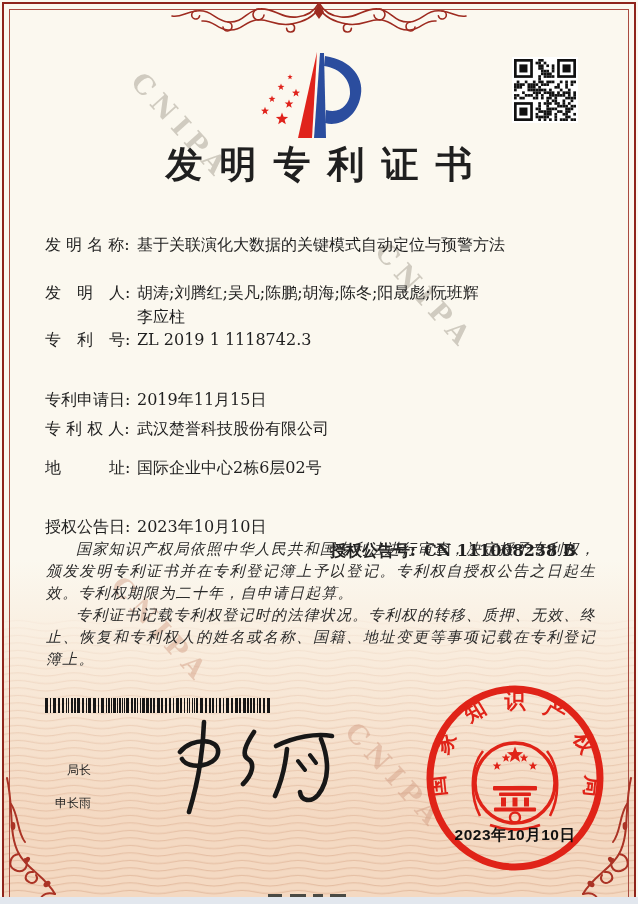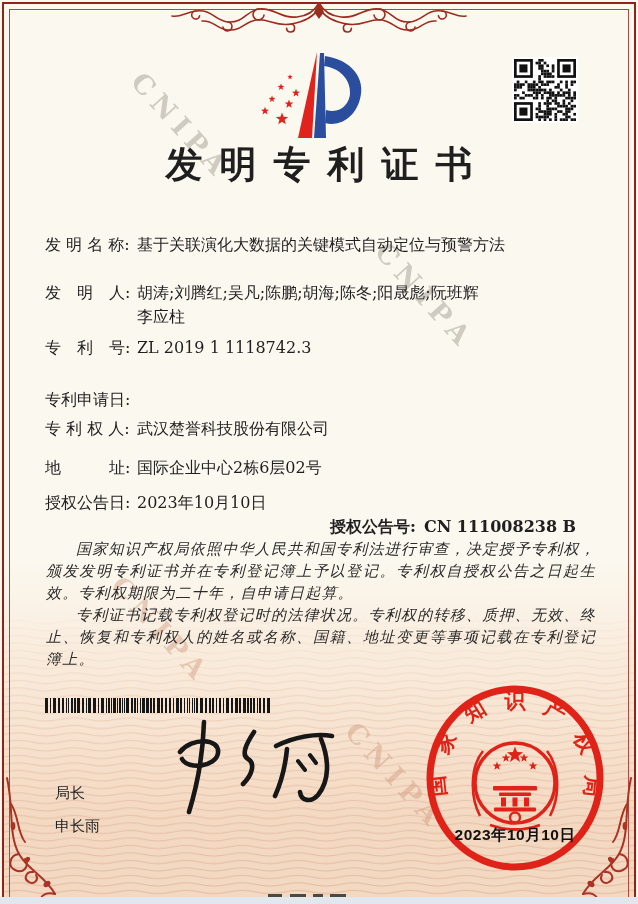--- a/index.html
+++ b/index.html
@@ -38,22 +38,22 @@
   .grant-pair .gval{margin-left:8px;}
   
   .body-text{position:absolute;left:46px;right:42px;top:538px;z-index:5;
              font-size:15px;font-style:italic;line-height:22px;letter-spacing:1.2px;
              text-align:justify;color:#2a2a2a;}
   .body-text p{margin:0;text-indent:2em;}
   
   .barcode{position:absolute;left:45px;top:698px;width:228px;height:15px;z-index:5;
            display:flex;align-items:stretch;background:transparent;}
   .barcode i{display:block;background:#161616;height:100%;}
-  .signer{position:absolute;left:55px;top:776px;z-index:5;
-          font-family:"Liberation Sans",sans-serif;font-size:15px;font-weight:500;line-height:33px;}
+  .signer{position:absolute;left:55px;top:754px;z-index:5;
+          font-family:"Liberation Sans",sans-serif;font-size:12px;font-weight:500;line-height:33px;text-align:right;}
   .signature{position:absolute;left:158px;top:712px;z-index:6;}
   .seal{position:absolute;left:420px;top:683px;z-index:6;}
   .seal text{font-family:"DejaVu Serif",serif;}
   .seal .ring-char{font-size:21px;font-weight:bold;fill:#e02318;}
   .seal .seal-date{font-size:15.5px;font-weight:600;fill:#111;
                    font-family:"Liberation Sans",sans-serif;letter-spacing:.5px;}
   
   .cutoff{position:absolute;z-index:8;background:#4a4a44;height:3px;}
   .gray-strip{position:absolute;left:0;right:0;bottom:0;height:7px;background:#e2e7ee;z-index:9;}
 </style>
@@ -338,36 +338,37 @@
   <div class="fields">
     <div class="field-row" style="top:233px">
       <span class="lbl">发 明 名 称:</span>
       <div>基于关联演化大数据的关键模式自动定位与预警方法</div>
     </div>
     <div class="field-row" style="top:281px">
       <span class="lbl">发　明　人:</span>
       <div>胡涛;刘腾红;吴凡;陈鹏;胡海;陈冬;阳晟彪;阮班辉</div>
       <div>李应柱</div>
     </div>
-    <div class="field-row" style="top:336px">
+    <div class="field-row" style="top:328px">
       <span class="lbl">专　利　号:</span>
       <div>ZL 2019 1 1118742.3</div>
     </div>
     <div class="field-row" style="top:388px">
       <span class="lbl">专利申请日:</span>
+      <div>2019年11月15日</div>
     </div>
     <div class="field-row" style="top:417px">
       <span class="lbl">专 利 权 人:</span>
       <div>武汉楚誉科技股份有限公司</div>
     </div>
     <div class="field-row" style="top:456px">
       <span class="lbl">地　　　址:</span>
       <div>国际企业中心2栋6层02号</div>
     </div>
-    <div class="field-row" style="top:491px">
+    <div class="field-row" style="top:515px">
       <span class="lbl">授权公告日:</span>
       <div>2023年10月10日</div>
       <span class="grant-pair">
         <span>授权公告号:</span><span class="gval">CN 111008238 B</span>
       </span>
     </div>
   </div>
 
   <div class="body-text">
     <p>国家知识产权局依照中华人民共和国专利法进行审查，决定授予专利权，颁发发明专利证书并在专利登记簿上予以登记。专利权自授权公告之日起生效。专利权期限为二十年，自申请日起算。</p>

